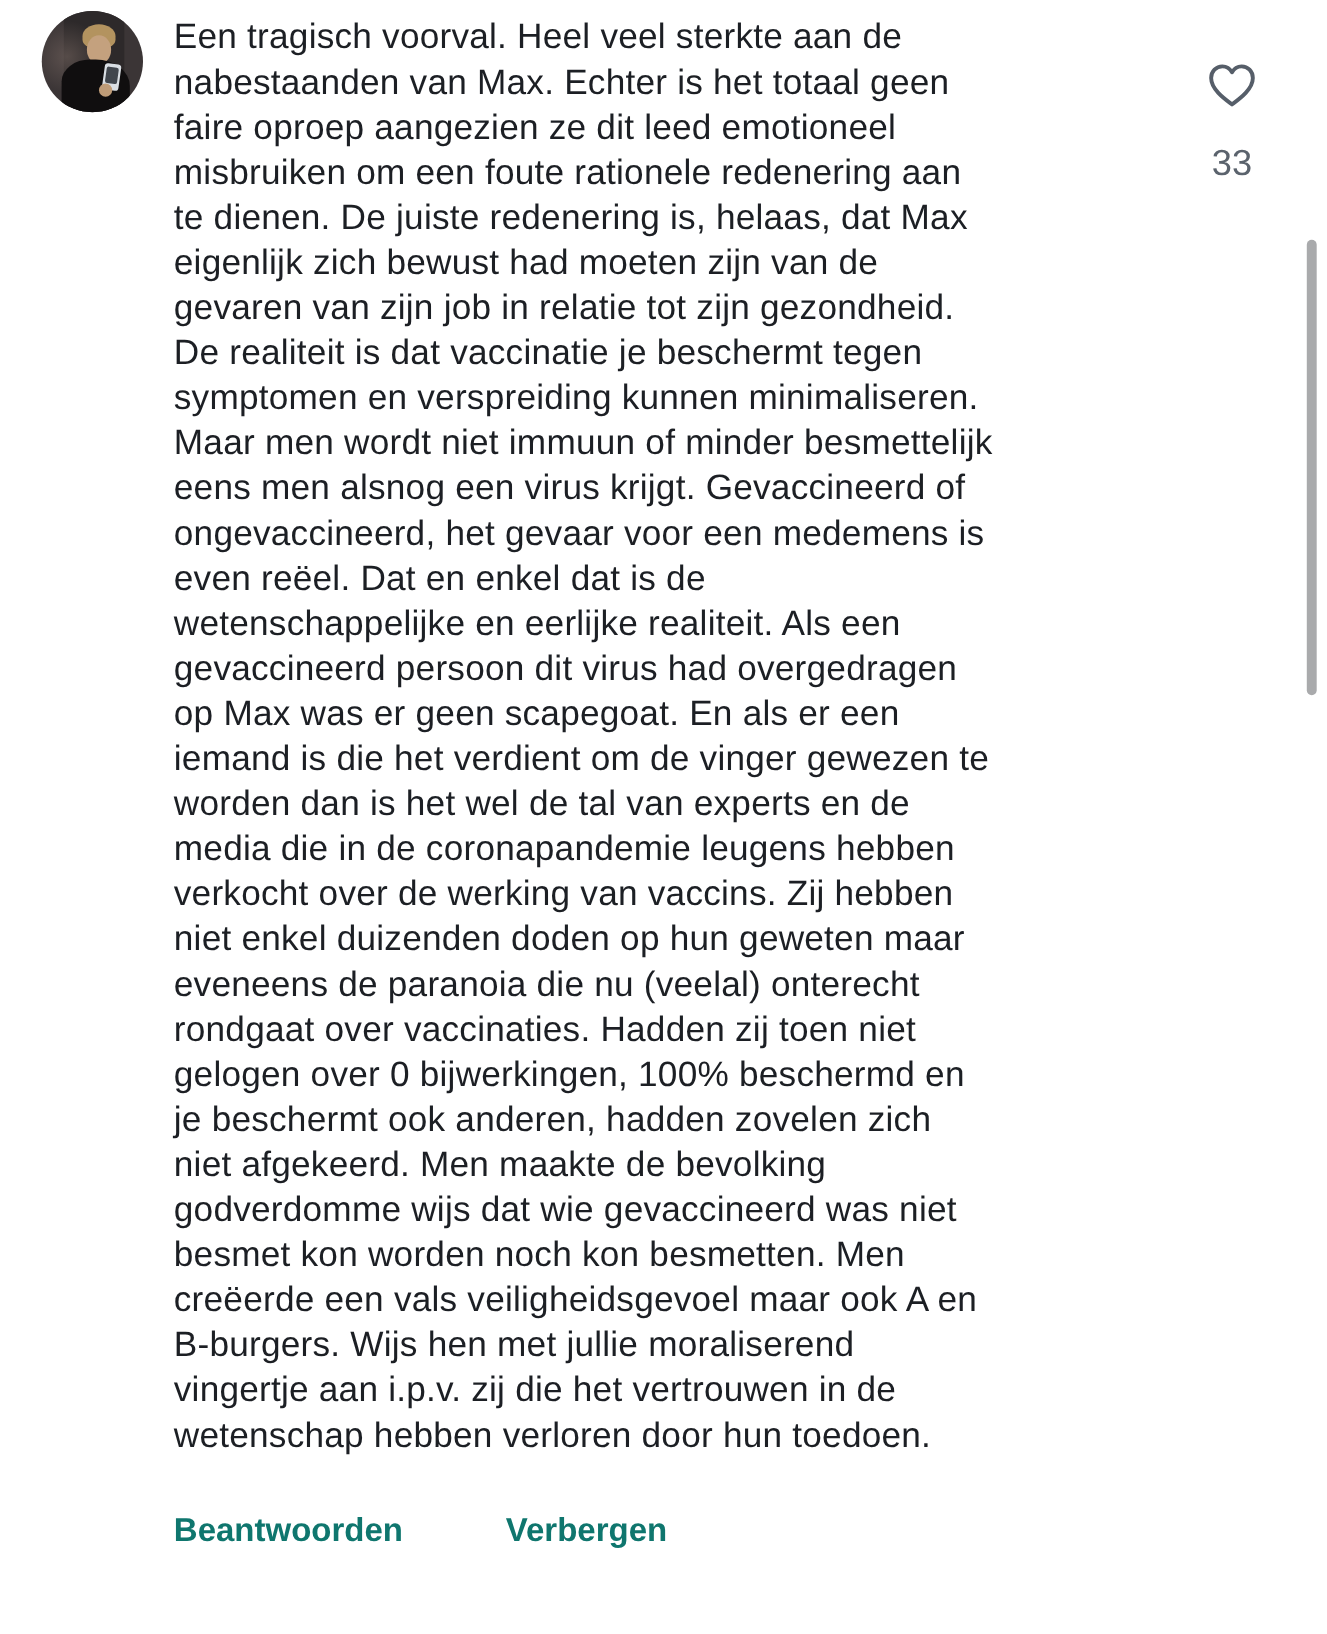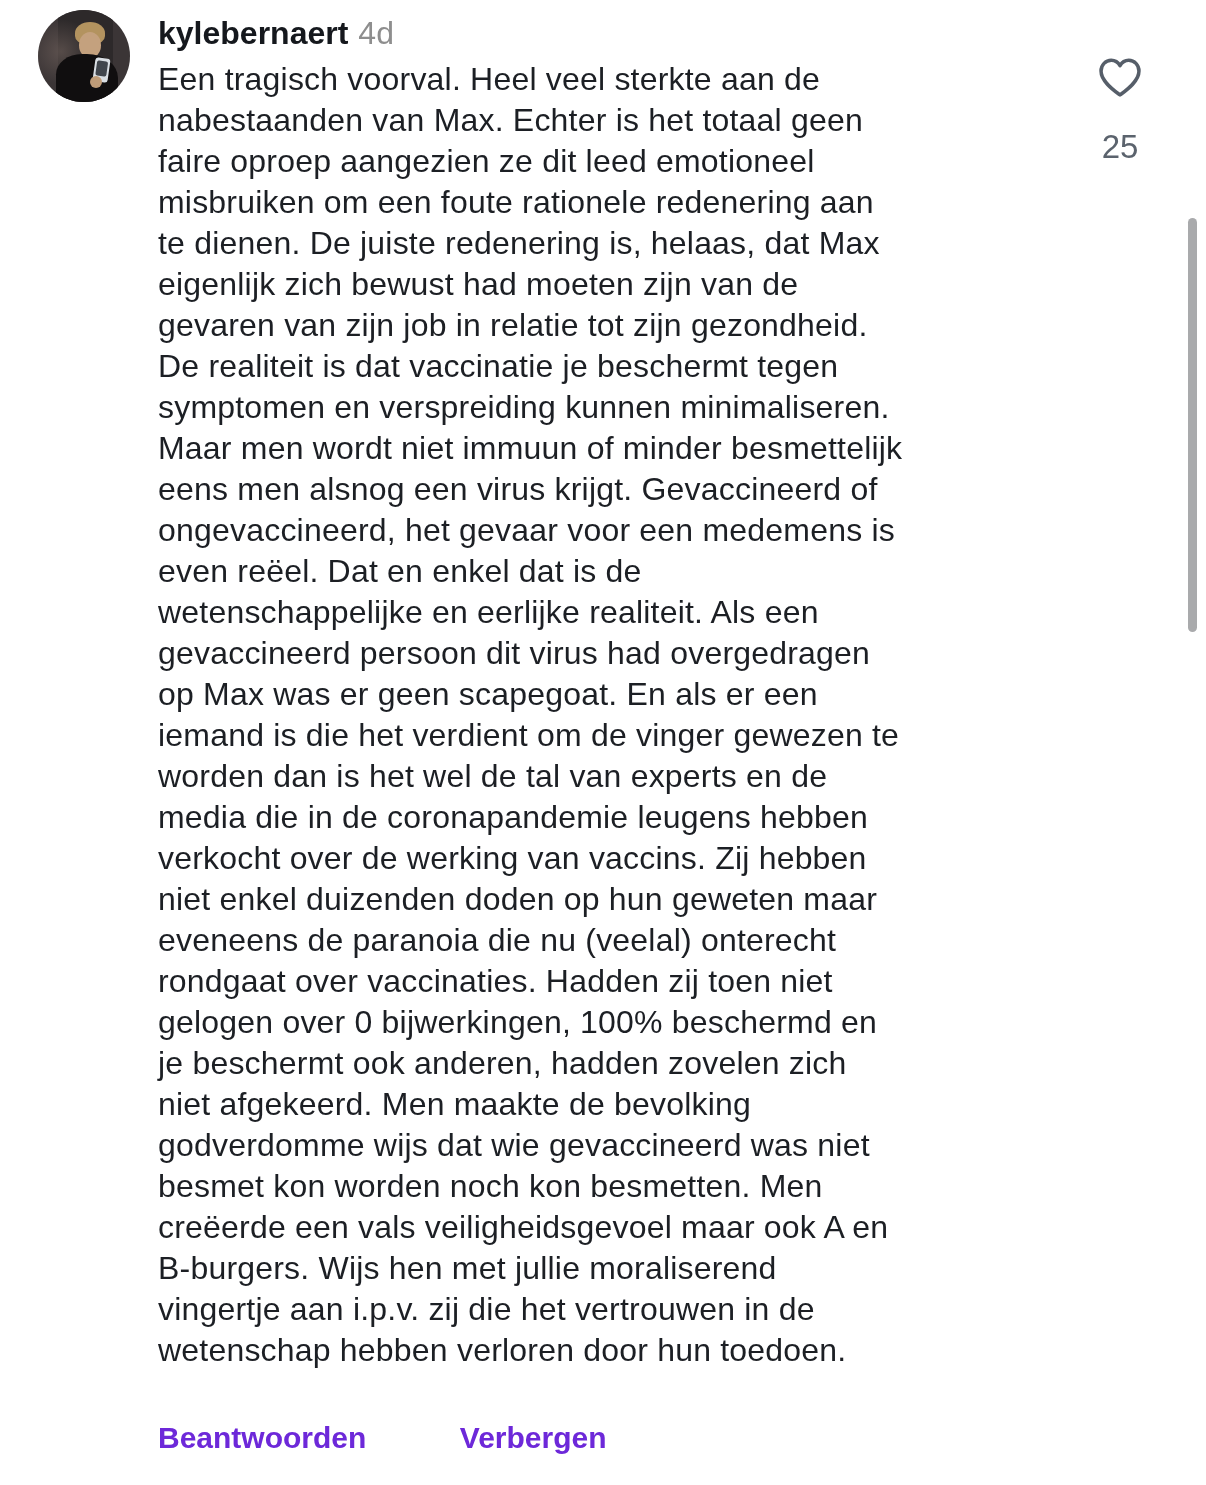--- a/index.html
+++ b/index.html
@@ -130,21 +130,21 @@
     white-space: pre-line;
     letter-spacing: 0.2px;
   }
   .actions-row {
     margin-top: 46px;
     line-height: 41px;
   }
   .action-link {
     font-size: 30px;
     font-weight: 700;
-    color: #6d28d9;
+    color: #0f766e;
     cursor: pointer;
   }
   .action-link + .action-link {
     margin-left: 89px;
   }
 
   
   .like-col {
     position: absolute;
     left: 1088px;
@@ -186,23 +186,20 @@
     <div class="av-hair"></div>
     <div class="av-face"></div>
     <div class="av-body"></div>
     <div class="av-phone">
       <div class="av-phone-screen"></div>
     </div>
     <div class="av-hand"></div>
   </div>
 
   <div class="content">
-    <div class="header-row">
-      <span class="username">kylebernaert</span><span class="timestamp">4d</span>
-    </div>
 
     <div class="comment-body">Een tragisch voorval. Heel veel sterkte aan de
 nabestaanden van Max. Echter is het totaal geen
 faire oproep aangezien ze dit leed emotioneel
 misbruiken om een foute rationele redenering aan
 te dienen. De juiste redenering is, helaas, dat Max
 eigenlijk zich bewust had moeten zijn van de
 gevaren van zijn job in relatie tot zijn gezondheid.
 De realiteit is dat vaccinatie je beschermt tegen
 symptomen en verspreiding kunnen minimaliseren.
@@ -235,18 +232,18 @@
       <span class="action-link">Verbergen</span>
     </div>
   </div>
 
   <div class="like-col">
     <span class="heart-btn">
       <svg width="50" height="50" viewBox="0 0 24 24" fill="none" stroke="#565e69" stroke-width="1.7" stroke-linecap="round" stroke-linejoin="round">
         <path d="M12 20.6 C 9.2 18.5 2.9 14.2 2.9 9.1 C 2.9 6.2 5.1 4 7.8 4 C 9.6 4 11.1 5 12 6.6 C 12.9 5 14.4 4 16.2 4 C 18.9 4 21.1 6.2 21.1 9.1 C 21.1 14.2 14.8 18.5 12 20.6 Z"></path>
       </svg>
     </span>
-    <div class="like-count">25</div>
+    <div class="like-count">33</div>
   </div>
 
   <div class="scrollbar-thumb"></div>
 
 </div>
 
 </body></html>

